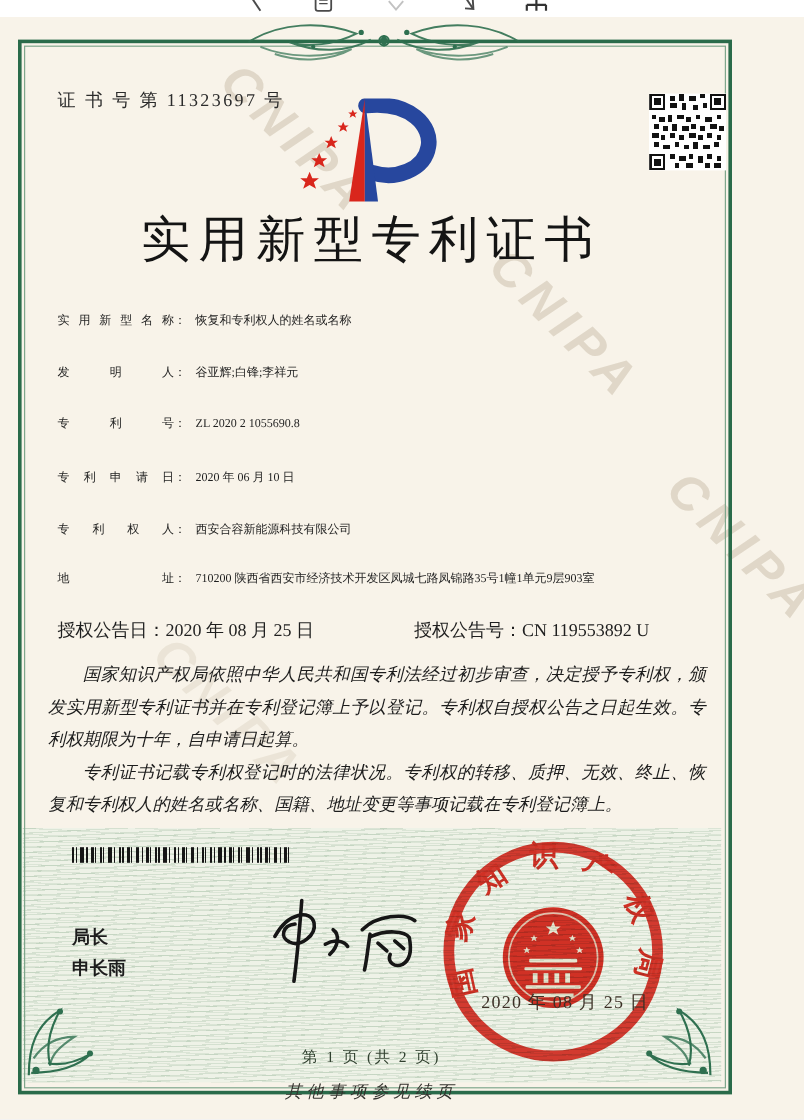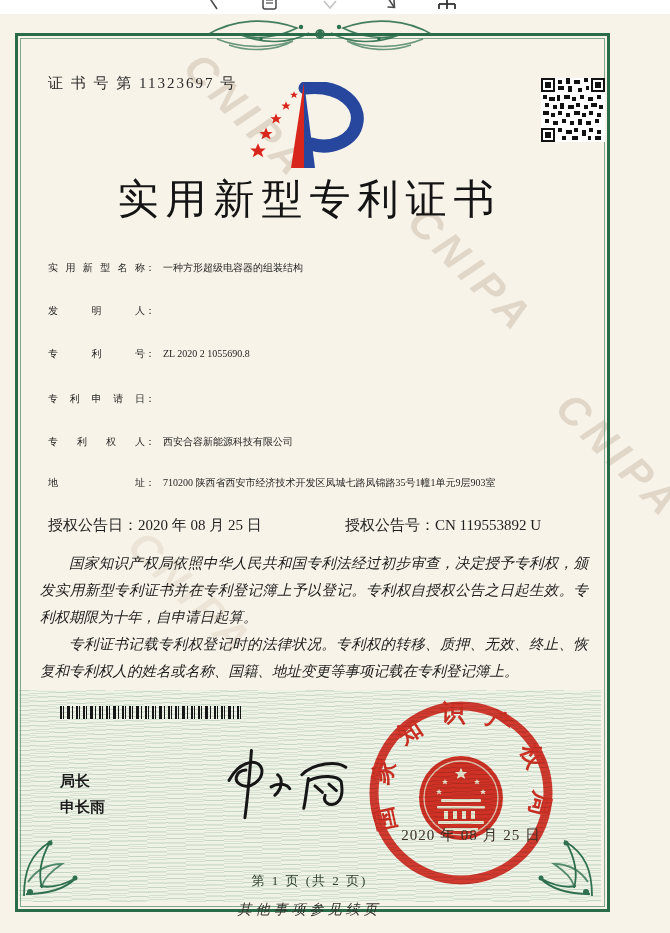--- a/index.html
+++ b/index.html
@@ -231,34 +231,36 @@
         <rect x="24" y="30" width="2" height="2"></rect>
           <rect x="28" y="30" width="3" height="2"></rect>
       </g>
     </svg>
 
     <div class="title">实用新型专利证书</div>
 
     <div class="frow" style="top:243px">
       <span class="flabel">实用新型名称</span>
         <span class="fcolon">：</span>
-        <span class="fvalue">一种方形超级电容器的组装结构</span>
+        <span class="fvalue">恢复和专利权人的姓名或名称</span>
     </div>
     <div class="frow" style="top:286px">
       <span class="flabel">发明人</span>
         <span class="fcolon">：</span>
+        <span class="fvalue">谷亚辉;白锋;李祥元</span>
     </div>
     <div class="frow" style="top:329px">
       <span class="flabel">专利号</span>
         <span class="fcolon">：</span>
         <span class="fvalue">ZL 2020 2 1055690.8</span>
     </div>
     <div class="frow" style="top:374px">
       <span class="flabel">专利申请日</span>
         <span class="fcolon">：</span>
+        <span class="fvalue">2020 年 06 月 10 日</span>
     </div>
     <div class="frow" style="top:417px">
       <span class="flabel">专利权人</span>
         <span class="fcolon">：</span>
         <span class="fvalue">西安合容新能源科技有限公司</span>
     </div>
     <div class="frow addr" style="top:458px">
       <span class="flabel">地址</span>
         <span class="fcolon">：</span>
         <span class="fvalue">710200 陕西省西安市经济技术开发区凤城七路凤锦路35号1幢1单元9层903室</span>

